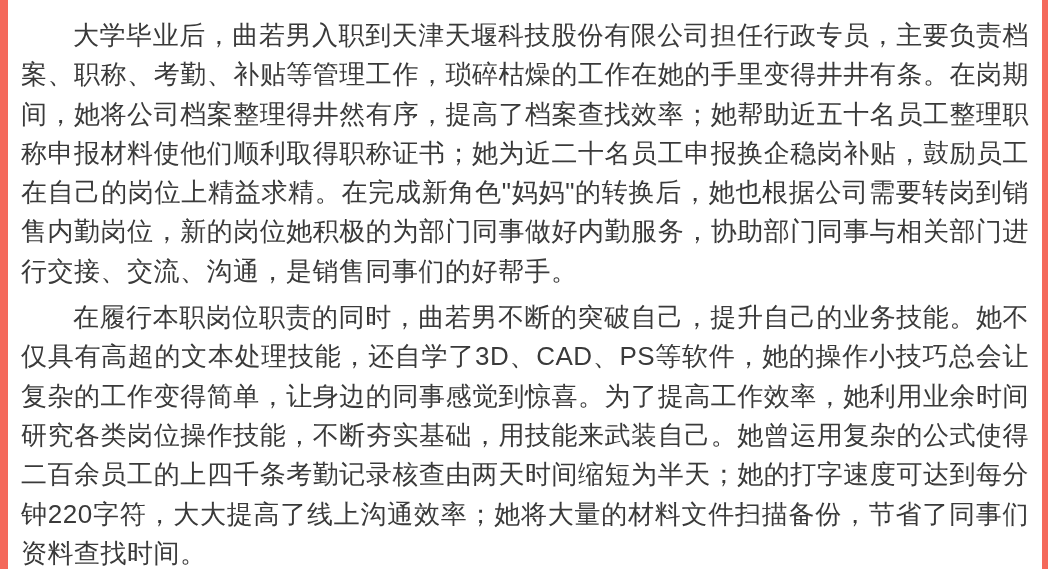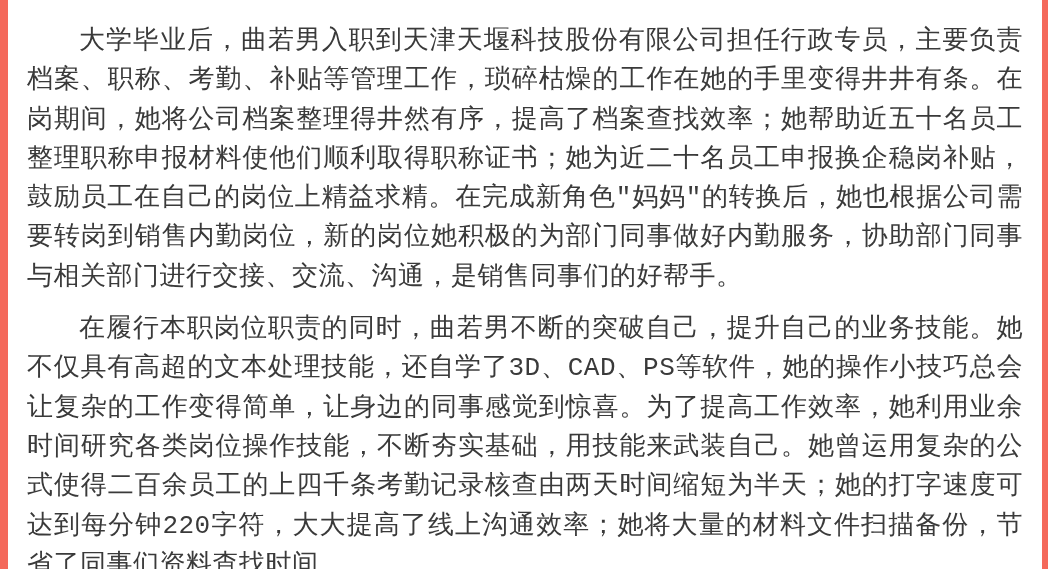--- a/index.html
+++ b/index.html
@@ -38,24 +38,23 @@
     padding: 9px 14px 0 14px;
     box-sizing: border-box;
     color: #3a3a3a;
     font-size: 26px;
     line-height: 39.3px;
     text-align: justify;
     text-justify: inter-ideograph;
     letter-spacing: 0.5px;
   }
   .doc-content p {
-    margin: 13px;
+    margin: 7px;
     padding: 0;
     text-indent: 2em;
-    font-family: Liberation Mono, monospace;
   }
 </style>
 </head>
 <body>
 
 <div class="page">
   <div class="border-bar left"></div>
   <div class="border-bar right"></div>
   <div class="doc-content">
     <p>大学毕业后，曲若男入职到天津天堰科技股份有限公司担任行政专员，主要负责档案、职称、考勤、补贴等管理工作，琐碎枯燥的工作在她的手里变得井井有条。在岗期间，她将公司档案整理得井然有序，提高了档案查找效率；她帮助近五十名员工整理职称申报材料使他们顺利取得职称证书；她为近二十名员工申报换企稳岗补贴，鼓励员工在自己的岗位上精益求精。在完成新角色"妈妈"的转换后，她也根据公司需要转岗到销售内勤岗位，新的岗位她积极的为部门同事做好内勤服务，协助部门同事与相关部门进行交接、交流、沟通，是销售同事们的好帮手。</p>

